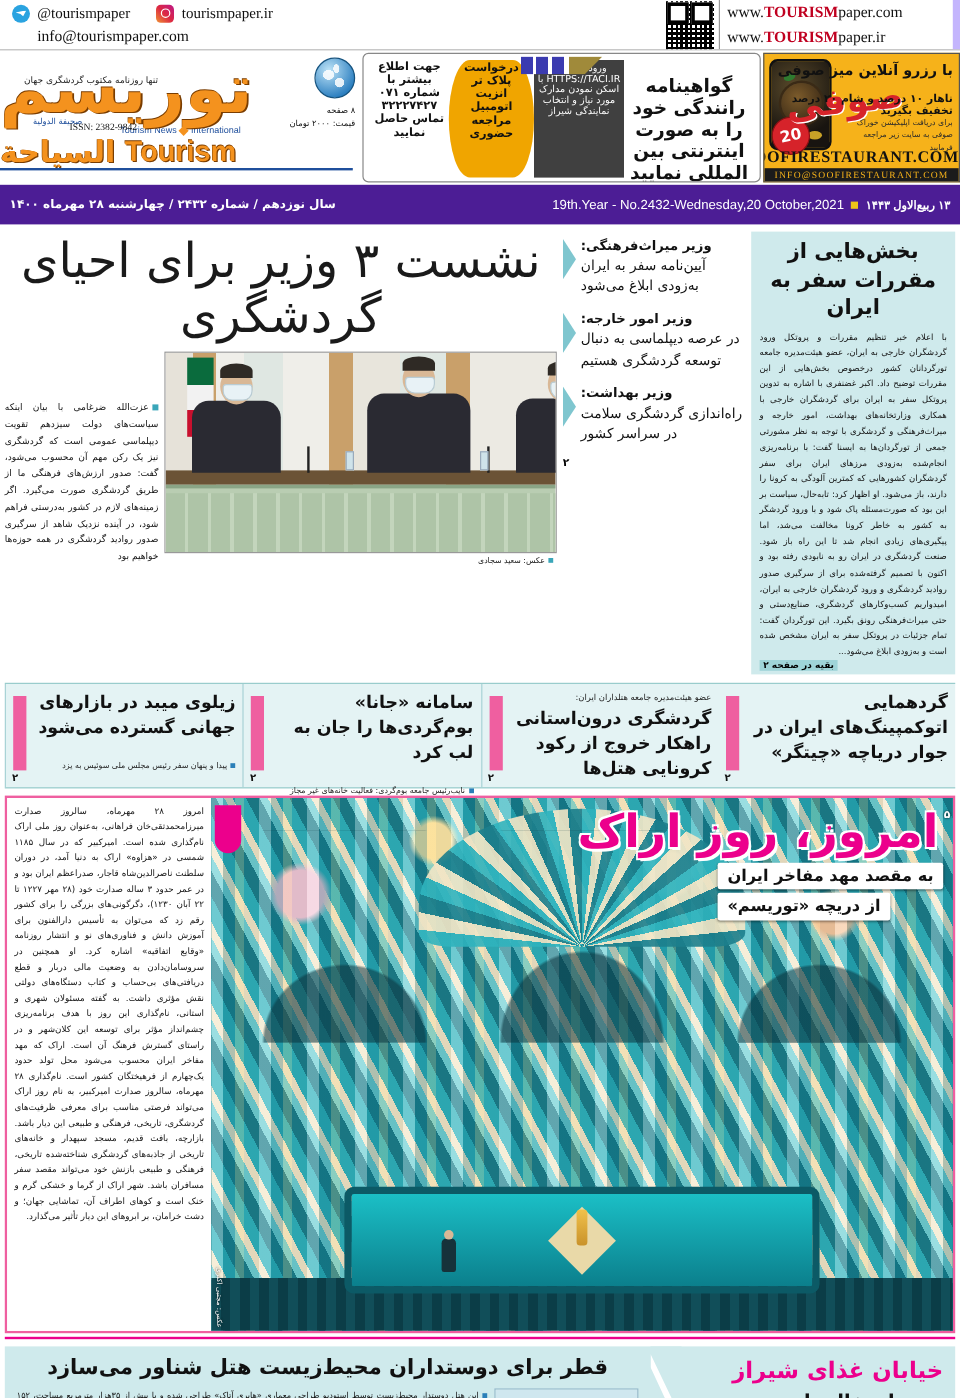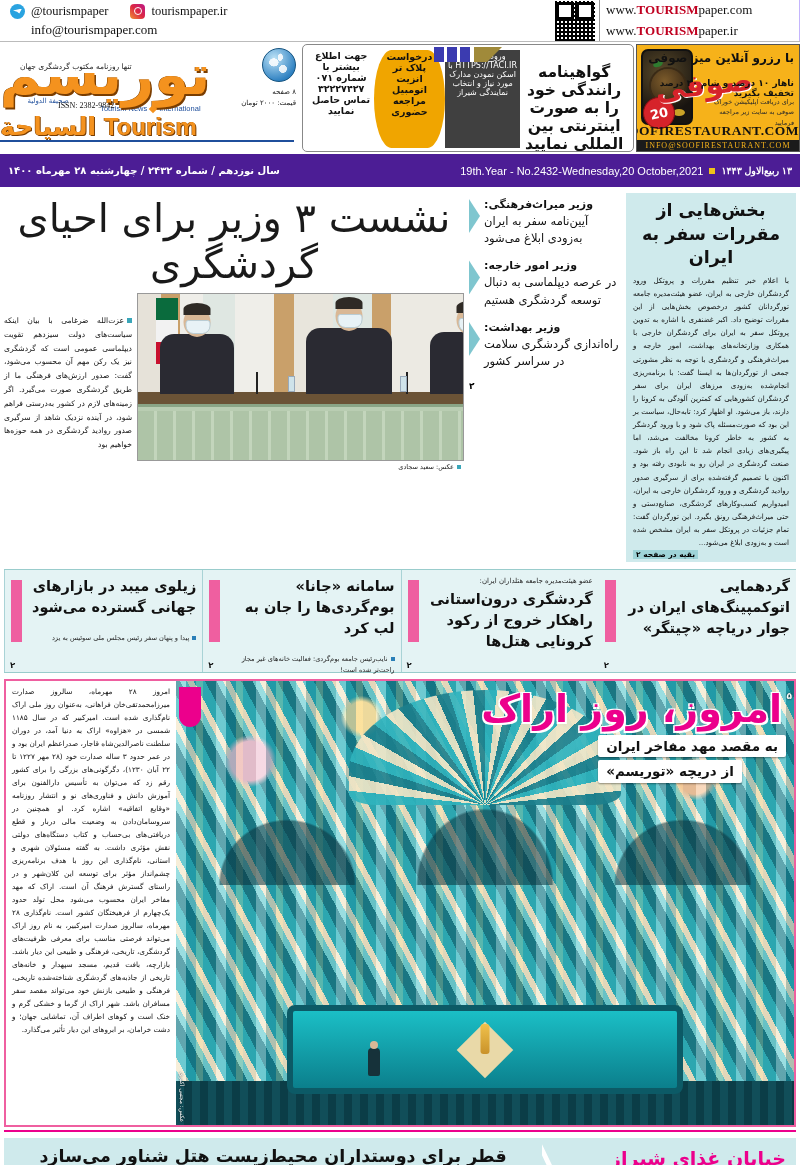--- a/index.html
+++ b/index.html
@@ -15,21 +15,21 @@
 
   
   .contact-bar {
     display: flex; flex-direction: row-reverse;
     height: 42px; align-items: stretch;
     border-bottom: 1px solid #bbb;
     direction: ltr;
   }
   .cb-left {
     width: 200px; display:flex; flex-direction:column; justify-content:center;
-    padding-left:6px; border-right:1px solid #c4b5fd;
+    padding-left:6px; border-right:6px solid #c4b5fd;
   }
   .cb-url { font-family:"Liberation Serif", serif; font-size:13px; color:#111; line-height:1.55; }
   .cb-url b { color:#c00020; font-weight:bold; }
   .cb-qr {
     width:50px; border-right:1px solid #999; display:flex; align-items:center; justify-content:center;
   }
   .qr {
     width:40px;height:40px;
     background:
       repeating-linear-gradient(90deg,#000 0 2px,#fff 2px 4px),
@@ -140,21 +140,21 @@
   .db-hijri{font-size:9.5px;font-weight:bold;}
   .db-sq{width:6px;height:6px;background:#F0C419;display:inline-block;}
 
   
   .lead{ display:flex; flex-direction:row-reverse; padding:6px 4px 2px; gap:5px; }
   .lead-main{ flex:1; }
   .lead-title{
     font-size:40px;font-weight:normal;color:#1a1a1a;text-align:center;line-height:1.15;
     letter-spacing:-1px; padding:2px 4px 6px;
   }
-  .lead-body{display:flex;flex-direction:row-reverse;gap:5px;align-items:center;}
+  .lead-body{display:flex;flex-direction:row-reverse;gap:5px;align-items:flex-end;}
   .lead-rt{ width:128px; font-size:7.6px; line-height:1.82; text-align:justify; color:#111;
     padding-top:2px;}
   .lead-rt .sq{display:inline-block;width:5px;height:5px;background:#3aa6b9;margin-left:3px;}
   .lead-photo{ flex:1; border:1px solid #999; position:relative; overflow:hidden; height:168px;}
   .ph-wall{position:absolute;inset:0;
     background:linear-gradient(90deg,#e6e2d9 0 7%,#c9a06a 7% 13%,#efeee9 13% 20%,#dfe7e2 20% 30%,
       #efeee9 30% 42%,#c9a06a 42% 48%,#e8e5dc 48% 60%,#dfe7e2 60% 72%,#c9a06a 72% 78%,#eceae3 78% 100%);}
   .ph-flag{position:absolute;left:18px;top:4px;width:22px;height:66px;
     background:linear-gradient(180deg,#0a6b3d 0 34%,#f2f2f2 34% 66%,#c8102e 66% 100%);}
   .ph-table{position:absolute;left:0;right:0;bottom:0;height:56px;background:#b9cdb2;
@@ -189,21 +189,21 @@
     width:170px;background:#cfeaec;padding:6px 7px 3px;position:relative;
   }
   .sl-title{font-size:17.5px;font-weight:bold;color:#111;text-align:center;line-height:1.35;margin-bottom:4px;}
   .sl-body{font-size:7.1px;line-height:1.85;text-align:justify;color:#111;}
   .sl-foot{display:flex;flex-direction:row-reverse;justify-content:space-between;align-items:flex-end;
     font-size:7.5px;font-weight:bold;margin-top:1px;}
   .sl-cont{background:#9fd4d8;padding:0 3px;font-size:7.5px;font-weight:bold;}
 
   
   .sec-row{display:flex;flex-direction:row-reverse;background:#e4f3f4;margin:5px 4px 0;
-    border-top:1px solid #9cc; border-bottom:1px solid #9cc; height:104px;}
+    border-top:1px solid #9cc; border-bottom:1px solid #9cc; height:88px;}
   .sec-cell{flex:1;display:flex;flex-direction:row-reverse;padding:6px 6px 4px;gap:5px;
     border-left:1px solid #a9d3d6; position:relative;}
   .sec-cell:last-child{border-left:none;}
   .sec-bar{width:11px;background:#ef5fa0;flex:none;height:62px;margin-top:4px;}
   .sec-in{flex:1;text-align:right;}
   .sec-kick{font-size:7px;color:#222;line-height:1.6;margin-bottom:2px;}
   .sec-h{font-size:14.5px;font-weight:bold;color:#111;line-height:1.45;}
   .sec-sub{font-size:6.6px;color:#222;line-height:1.65;margin-top:15px;}
   .sec-sub .sq{display:inline-block;width:4px;height:4px;background:#2a7fb8;margin-left:3px;}
   .sec-pg{position:absolute;bottom:2px;left:5px;font-size:8.5px;font-weight:bold;color:#111;}

